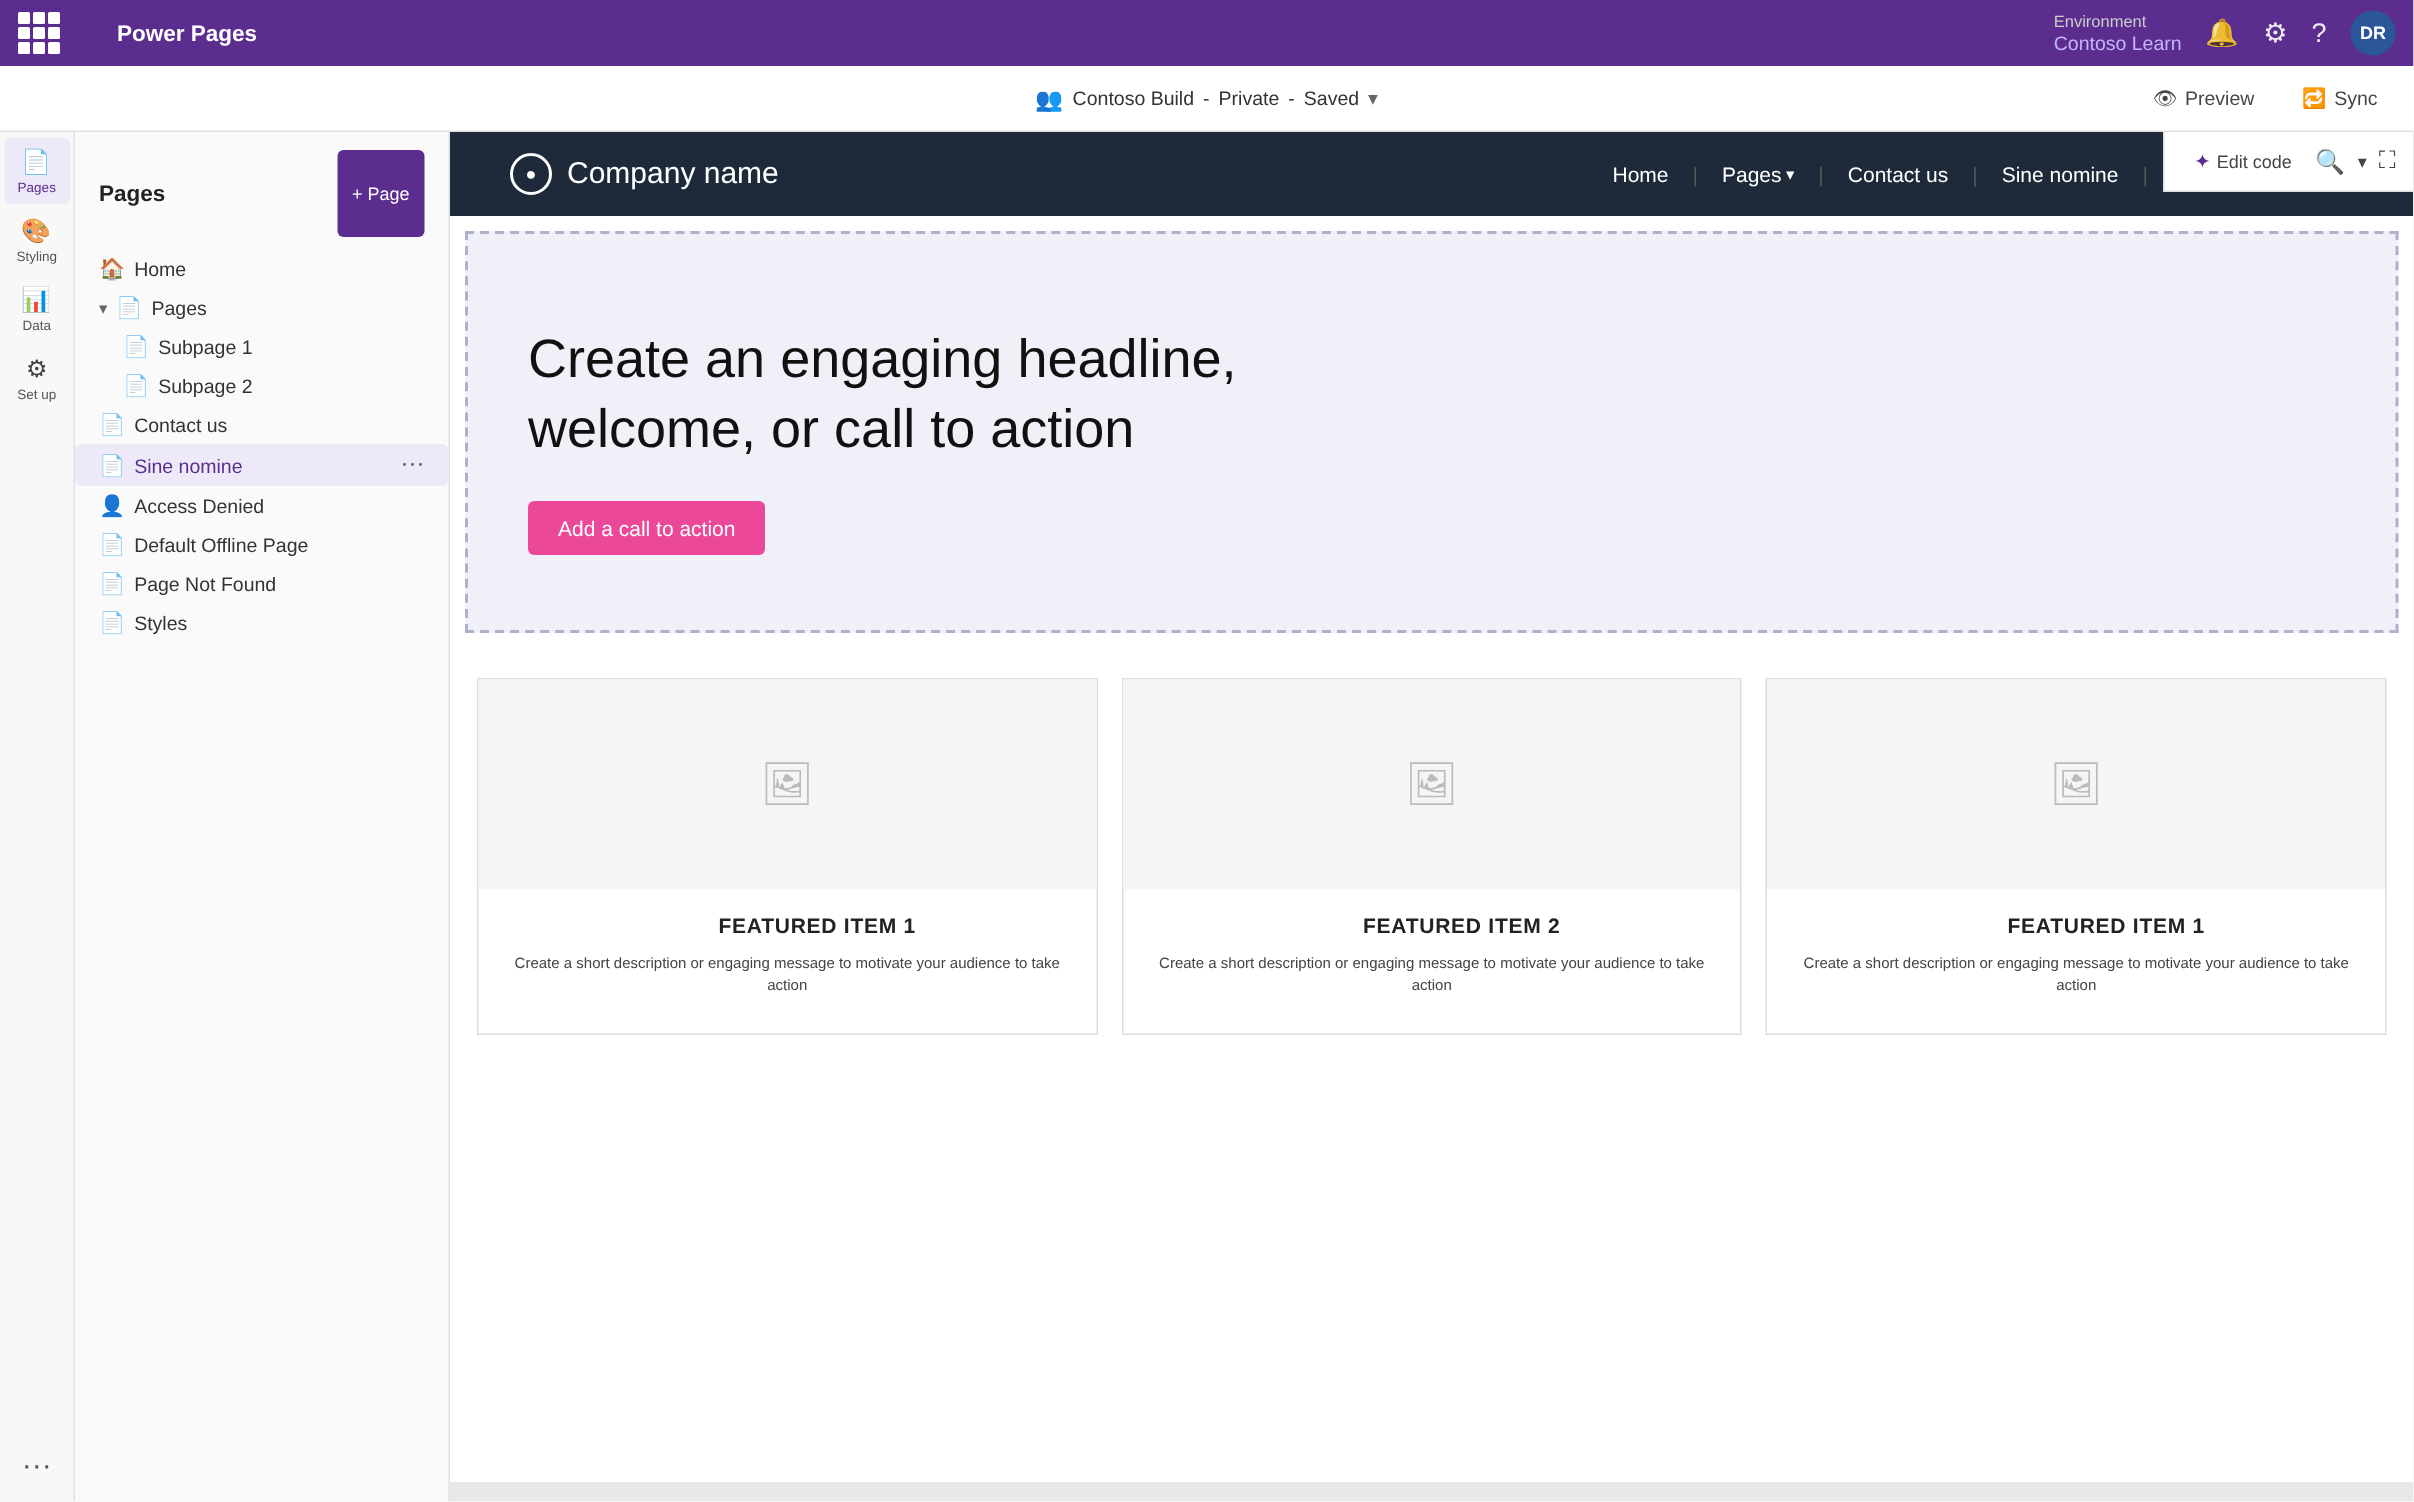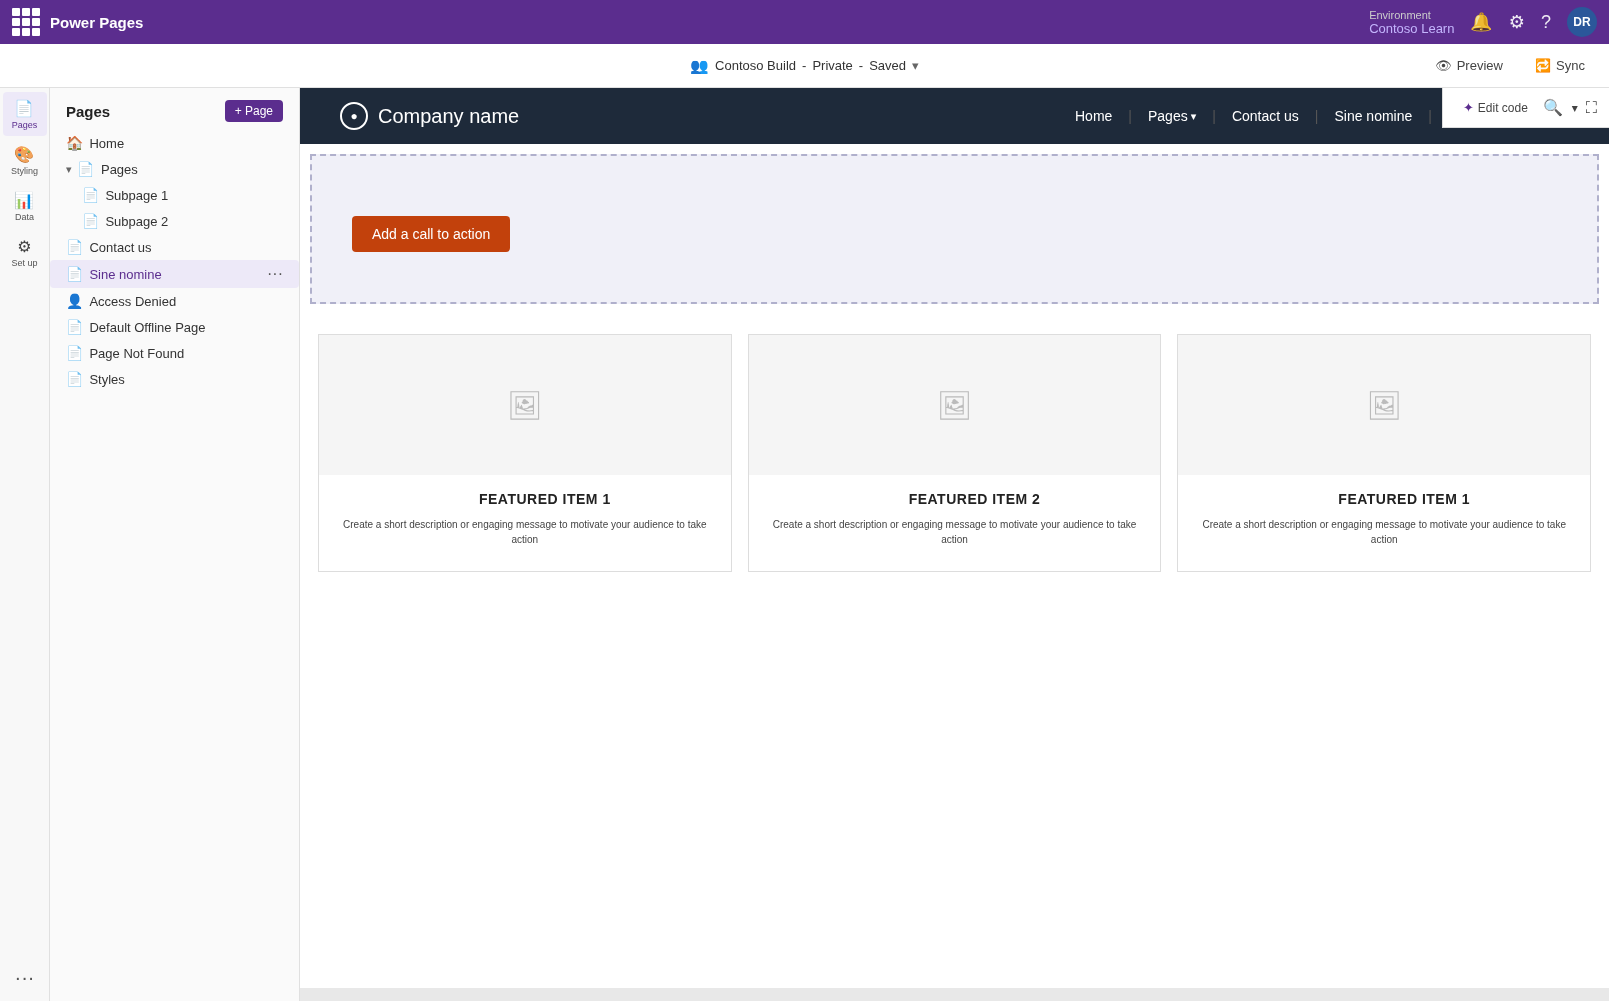--- a/index.html
+++ b/index.html
@@ -11,21 +11,21 @@
       height: 44px;
       display: flex;
       align-items: center;
       padding: 0 12px;
       flex-shrink: 0;
       z-index: 10;
     }
     .top-bar-left { display: flex; align-items: center; gap: 10px; }
     .top-bar-grid { display: grid; grid-template-columns: repeat(3,8px); grid-template-rows: repeat(3,8px); gap: 2px; cursor: pointer; }
     .top-bar-grid span { width: 8px; height: 8px; background: white; border-radius: 1px; display: block; }
-    .top-bar-title { color: white; font-size: 15px; font-weight: 600; }
+    .top-bar-title { color: white; font-size: 15px; font-weight: 600; margin-left: 28px; }
     .top-bar-right { margin-left: auto; display: flex; align-items: center; gap: 16px; color: white; font-size: 13px; }
     .env-label { font-size: 11px; color: #ccc; }
     .env-name { font-size: 13px; color: #c4b5fd; font-weight: 500; }
     .top-bar-icon { color: white; font-size: 18px; cursor: pointer; opacity: 0.9; }
     .avatar { background: #2b579a; color: white; border-radius: 50%; width: 30px; height: 30px; display: flex; align-items: center; justify-content: center; font-size: 12px; font-weight: 700; cursor: pointer; }
 
     
     .sub-bar {
       background: white;
       height: 44px;
@@ -96,21 +96,21 @@
     }
     .panel-title { font-size: 15px; font-weight: 600; color: #222; }
     .add-page-btn {
       display: flex;
       align-items: center;
       gap: 4px;
       background: #5b2d8e;
       color: white;
       border: none;
       border-radius: 4px;
-      padding: 4px 10px;
+      padding: 22px 10px;
       font-size: 12px;
       cursor: pointer;
     }
     .section-label { font-size: 12px; font-weight: 600; color: #444; padding: 8px 16px 4px; }
     .nav-item {
       display: flex;
       align-items: center;
       gap: 6px;
       padding: 5px 16px;
       font-size: 13px;
@@ -177,21 +177,21 @@
 
     
     .hero-section {
       padding: 60px 40px 50px;
       background: #f0f0f8;
       border: 2px dashed #b0b0cc;
       margin: 10px;
     }
     .hero-headline { font-size: 36px; font-weight: 300; color: #111; line-height: 1.3; max-width: 500px; margin-bottom: 24px; }
     .cta-btn {
-      background: #c2410c;
+      background: #ec4899;
       color: white;
       border: none;
       padding: 10px 20px;
       font-size: 14px;
       border-radius: 4px;
       cursor: pointer;
       font-weight: 500;
     }
 
     
@@ -399,20 +399,21 @@
           <span class="site-nav-sep">|</span>
           <div class="site-nav-icons">
             <div class="nav-bar-icon"></div>
             <div class="nav-bar-icon"></div>
             <div class="nav-bar-icon"></div>
           </div>
         </div>
       </div>
 
       <div class="hero-section">
+        <div class="hero-headline">Create an engaging headline, welcome, or call to action</div>
         <button class="cta-btn">Add a call to action</button>
       </div>
 
       <div class="features-section">
         <div class="feature-card">
           <div class="feature-image-placeholder">
             <span class="image-icon">🖼</span>
           </div>
           <div class="feature-title">FEATURED ITEM 1</div>
           <div class="feature-desc">Create a short description or engaging message to motivate your audience to take action</div>

